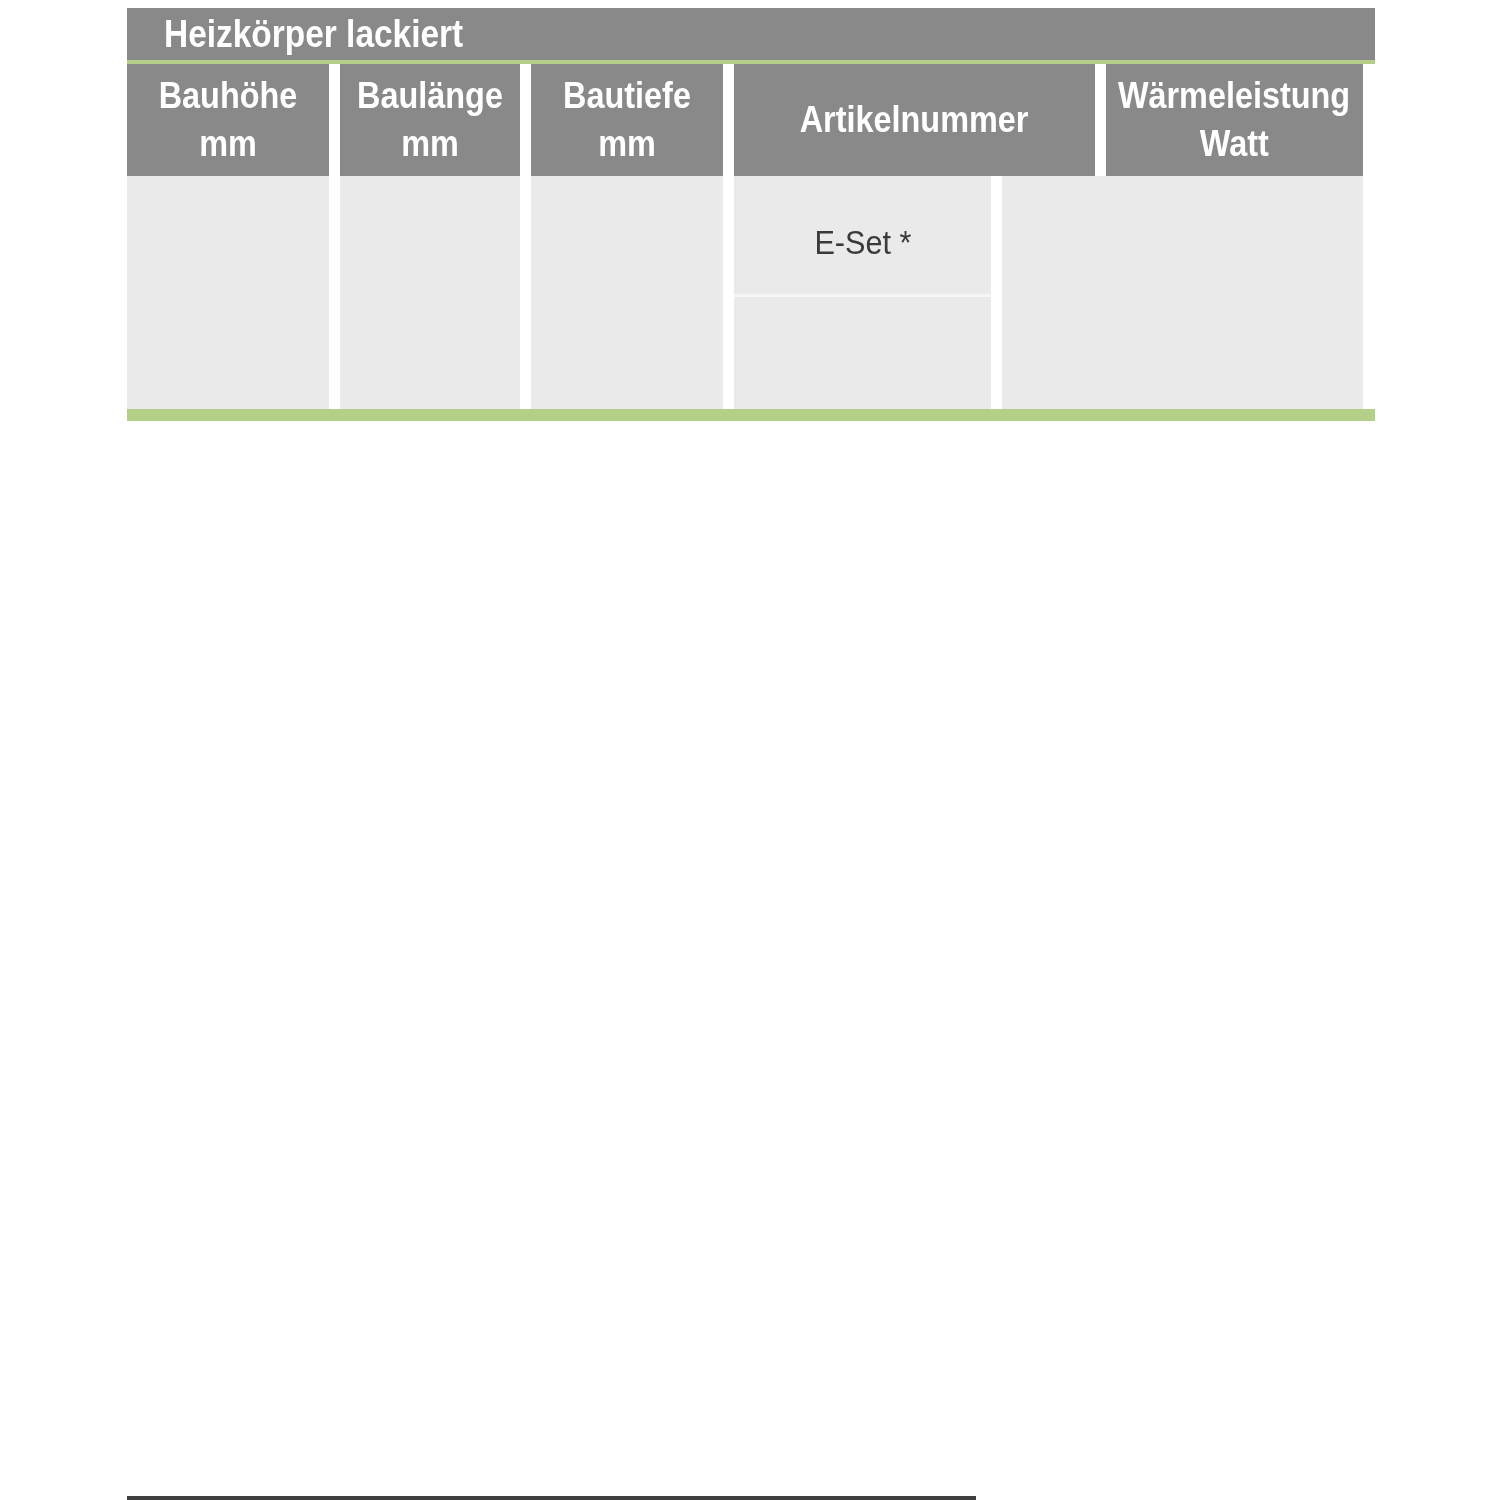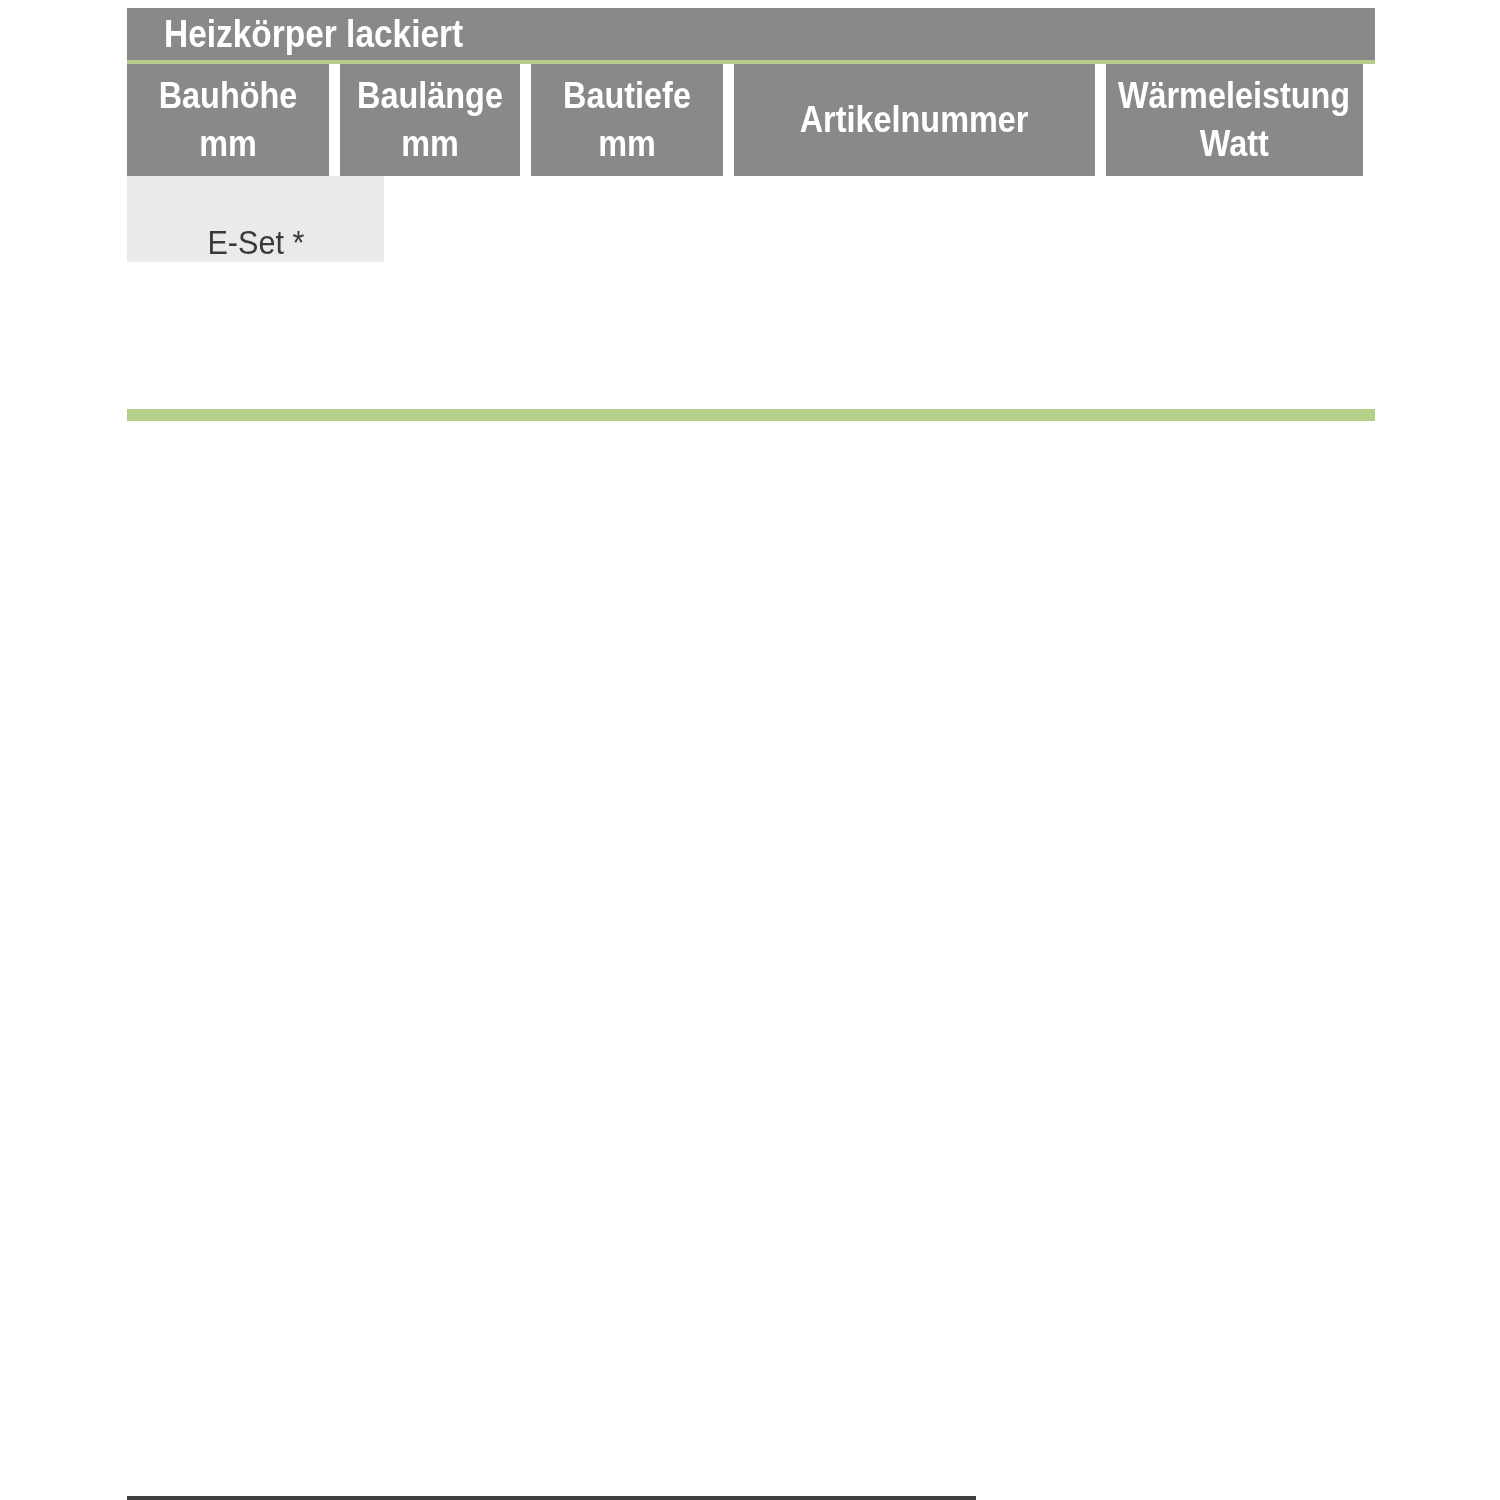--- a/index.html
+++ b/index.html
@@ -25,21 +25,21 @@
   .cols{display:flex;column-gap:11px;border-radius:12px;}
   .w1{width:202px;} .w2{width:180px;} .w3{width:192px;} .w4{width:257px;} .w5{width:361px;}
   
   .header-row{height:112px;}
   .hcell{
     background:#898989;display:flex;flex-direction:column;
     align-items:center;justify-content:center;box-sizing:border-box;
   }
   .hcell .cond{color:#ffffff;font-weight:bold;font-size:36px;line-height:48px;white-space:nowrap;}
   
-  .subheader-row{height:233px;flex-direction:column;}
+  .subheader-row{height:233px;}
   .scell{
     background:#eaeaea;box-sizing:border-box;position:relative;
     display:flex;flex-direction:column;align-items:center;
   }
   .scell .eset{font-size:34px;color:#3a3a3a;padding-top:46px;line-height:40px;}
   .faint-line{position:absolute;left:0;top:118px;width:100%;height:3px;background:rgba(255,255,255,0.55);}
   .thick-line{height:12px;background:#b4d088;}
   .cond{display:inline-block;transform:scaleX(0.9);transform-origin:center center;}
   
   .bottom-crop-line{position:absolute;left:127px;bottom:0;width:849px;height:4px;background:#3f3f3f;z-index:5;}

